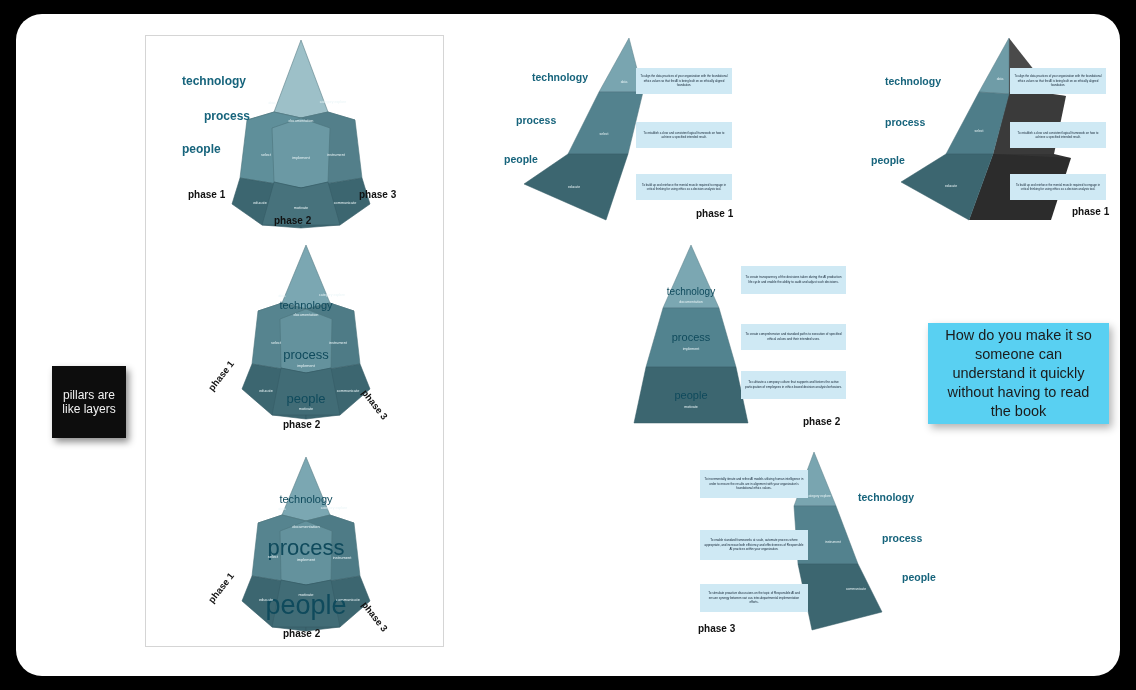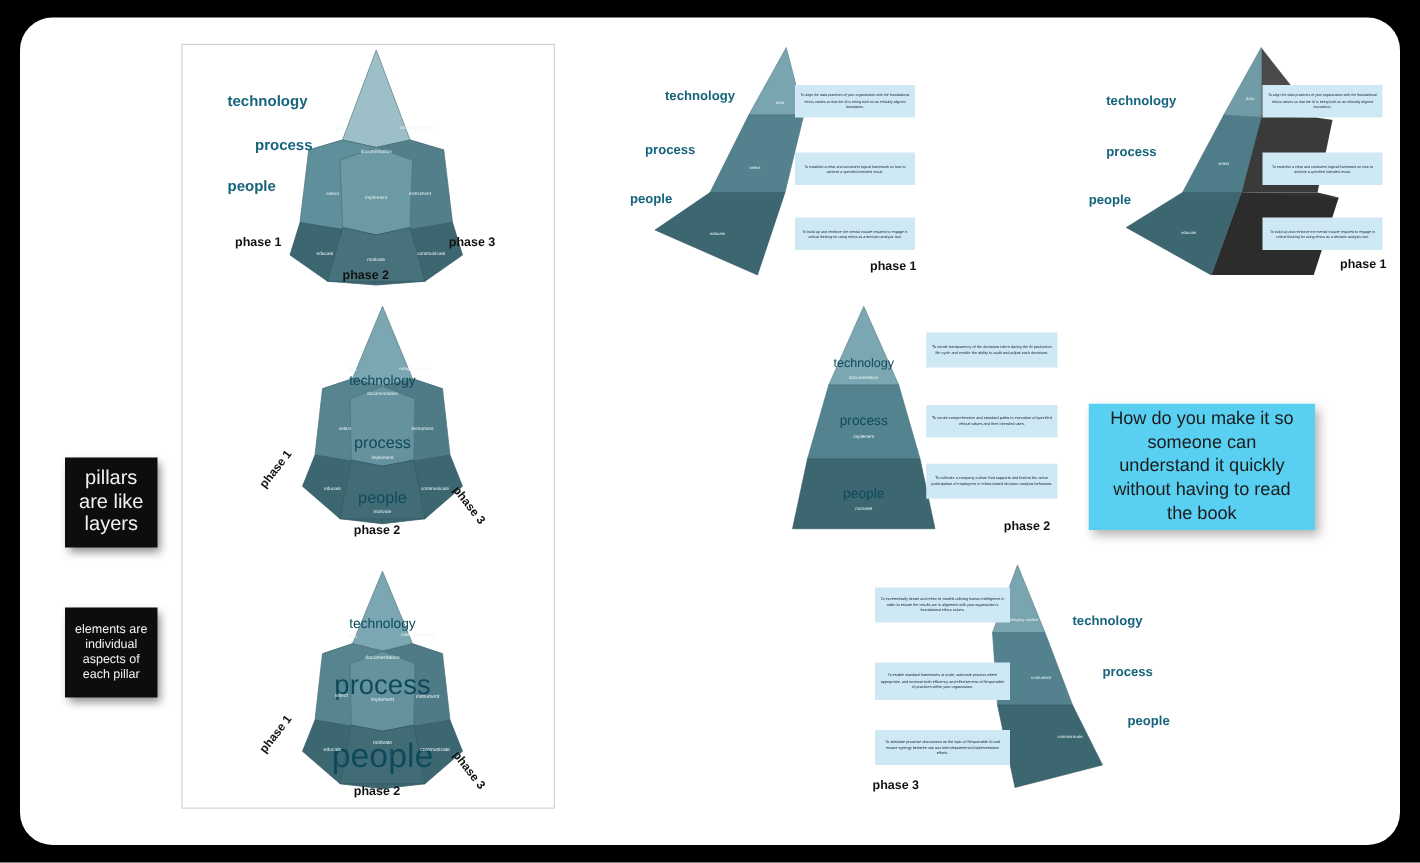--- a/index.html
+++ b/index.html
@@ -13,32 +13,32 @@
     box-shadow:0 0 0 0 #000;
   }
   
   .note-black{
     position:absolute;background:#0d0d0d;color:#f2f2f2;
     display:flex;align-items:center;justify-content:center;text-align:center;
     box-shadow:3px 4px 7px rgba(0,0,0,.45);
     line-height:1.18;
   }
   #note-funnel{left:36px;top:252px;width:74px;height:72px;font-size:20px;}
-  #note-pillars{left:36px;top:352px;width:74px;height:72px;font-size:16px;}
+  #note-pillars{left:36px;top:352px;width:74px;height:72px;font-size:12px;}
   #note-elements{left:36px;top:472px;width:74px;height:72px;font-size:10px;}
   .note-black span{display:block;padding:0 4px;}
 
   
   .note-cyan{
     position:absolute;background:#59d0f2;color:#1b1b1b;text-align:center;
     display:flex;align-items:center;justify-content:center;
     box-shadow:3px 4px 8px rgba(0,0,0,.30);
     line-height:1.30;
   }
-  #note-howdo{left:855px;top:309px;width:181px;height:101px;font-size:14.5px;padding:16px 10px;box-sizing:border-box;}
+  #note-howdo{left:912px;top:309px;width:181px;height:101px;font-size:14.5px;padding:16px 10px;box-sizing:border-box;}
   #note-three{left:455px;top:530px;width:178px;height:100px;font-size:13.5px;padding:0 10px;box-sizing:border-box;}
 
   
   .frame{
     position:absolute;left:129px;top:21px;width:299px;height:612px;
     background:#fff;border:1px solid #d5d5d5;box-sizing:border-box;
   }
 
   
   .pyr{position:absolute;}
@@ -72,23 +72,20 @@
   .rot-l{transform:rotate(-52deg);transform-origin:left center;}
   .rot-r{transform:rotate(52deg);transform-origin:left center;}
 </style>
 </head>
 <body>
 
 <div class="canvas">
 
   <div class="note-black" id="note-pillars">
     <span>pillars are like layers</span>
-  </div>
-  <div class="note-black" id="note-elements">
-    <span>elements are individual aspects of each pillar</span>
   </div>
 
   <div class="note-cyan" id="note-howdo">
     <span>How do you make it so someone can understand it quickly without having to read the book</span>
   </div>
 
   <div class="frame"></div>
 
   <div class="pyr" style="left:152px;top:18px;width:260px;height:200px;">
     <svg width="260" height="200" viewBox="0 0 260 200">

